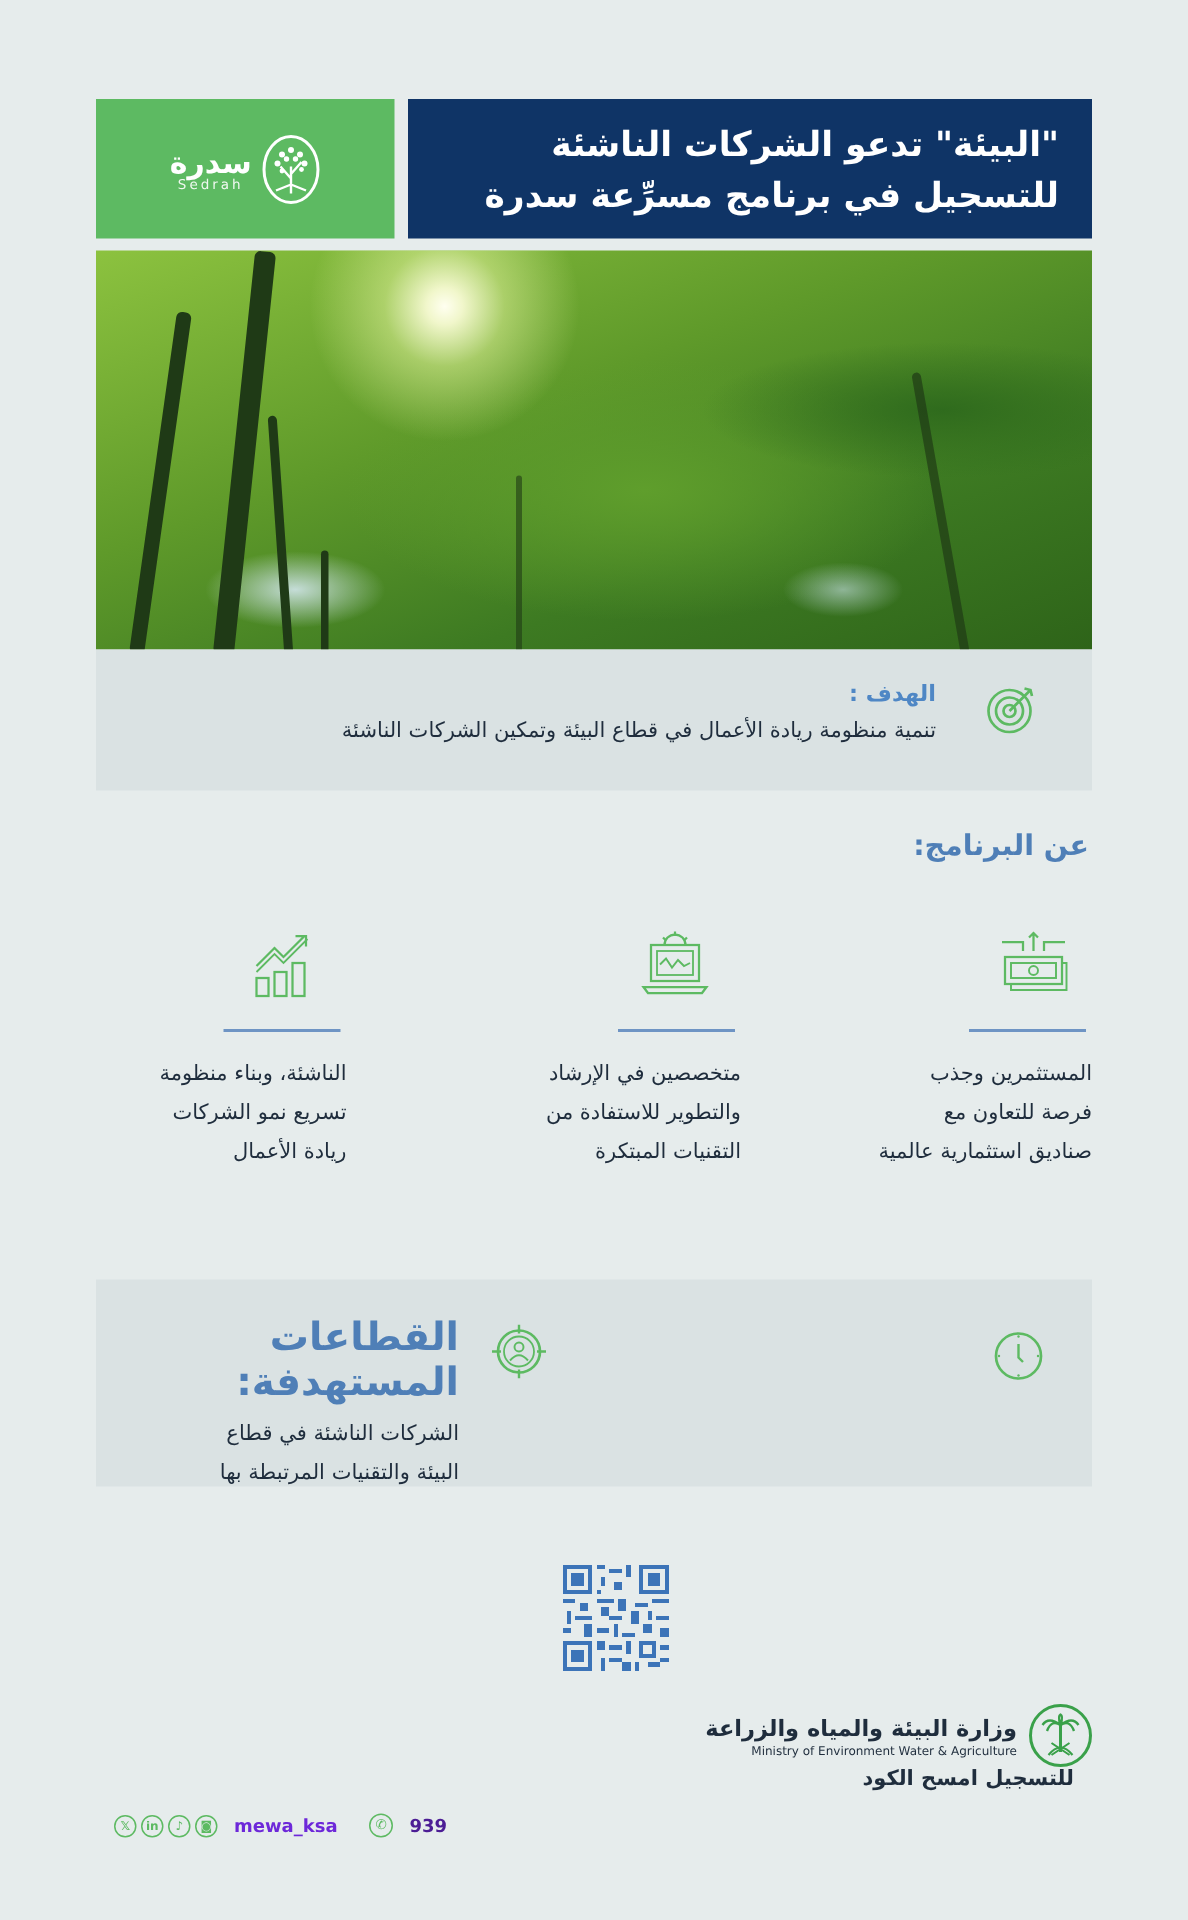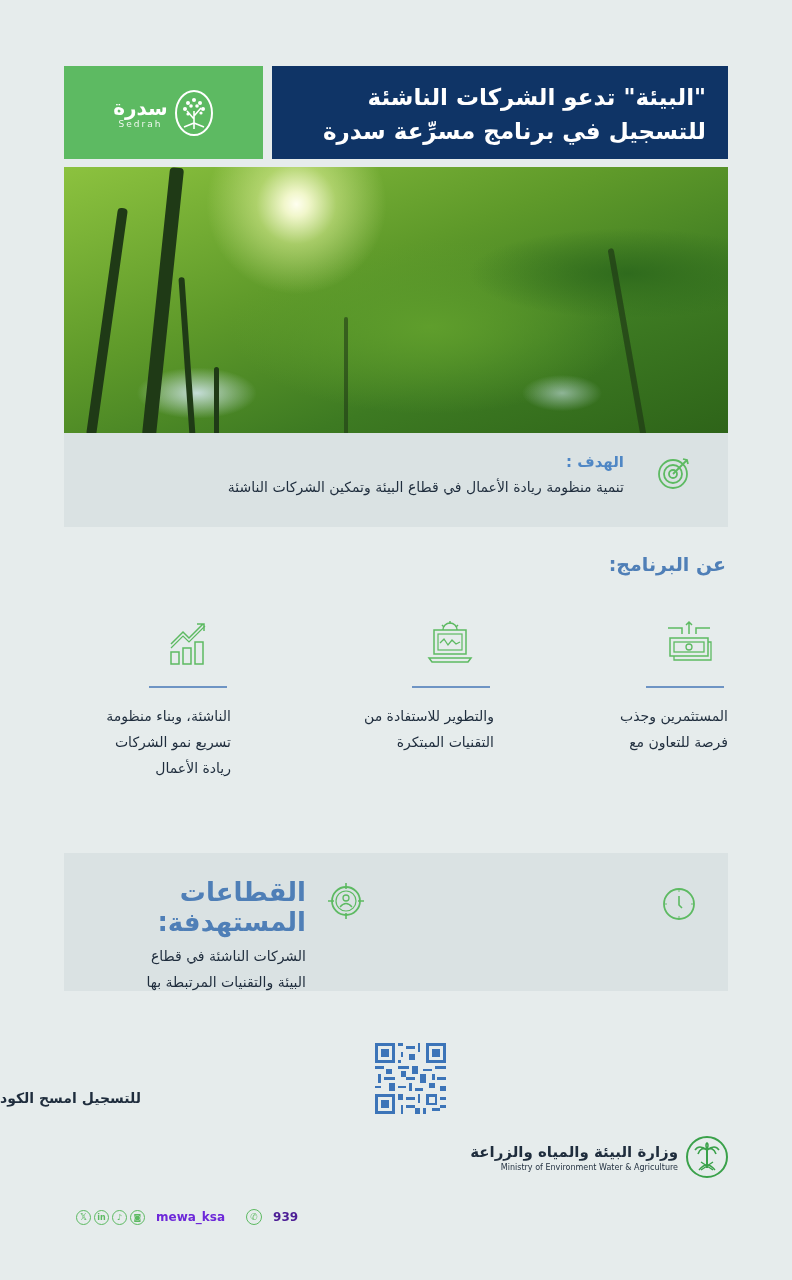--- a/index.html
+++ b/index.html
@@ -34,21 +34,21 @@
     .feature .ficon { position: absolute; width: 46px; height: 46px; }
     .feature .fline { position: absolute; top: 66px; width: 78px; height: 2px; background: #6e94c4; }
     .feature .ftext { position: absolute; top: 83px; right: 0; width: 200px; font-size: 14px; line-height: 26px; color: #1f2d3d; }
 
     .info-box { position: absolute; left: 64px; top: 853px; width: 664px; height: 138px; background: #dae2e3; direction: rtl; }
     .info-col { position: absolute; top: 24px; }
     .info-title { color: #4f7fb7; font-size: 26px; font-weight: bold; margin-bottom: 6px; }
     .info-line { font-size: 14px; line-height: 26px; color: #1f2d3d; }
 
     .qr { position: absolute; left: 375px; top: 1043px; width: 71px; height: 71px; }
-    .qr-caption { position: absolute; left: 0; width: 716px; top: 1090px; text-align: left; font-size: 14px; font-weight: bold; color: #1f2d3d; direction: rtl; }
+    .qr-caption { position: absolute; left: 0; width: 716px; top: 1178px; text-align: right; font-size: 14px; font-weight: bold; color: #1f2d3d; direction: rtl; }
 
     .footer-left { position: absolute; left: 76px; top: 1209px; display: flex; align-items: center; gap: 3px; }
     .social { width: 15px; height: 15px; border: 1.3px solid #5dba62; border-radius: 50%; display: flex; align-items: center; justify-content: center; color: #5dba62; font-size: 8px; font-weight: bold; }
     .handle { margin-left: 8px; font-size: 12px; font-weight: bold; color: #6d28d9; }
     .phone-icon { margin-left: 18px; width: 16px; height: 16px; border: 1.3px solid #5dba62; border-radius: 50%; display: flex; align-items: center; justify-content: center; color: #5dba62; font-size: 9px; }
     .phone-num { margin-left: 8px; font-size: 12px; font-weight: bold; color: #4c1d95; }
 
     .footer-right { position: absolute; right: 64px; top: 1136px; display: flex; align-items: center; gap: 8px; }
     .ministry-text { text-align: right; }
     .ministry-ar { font-size: 15px; font-weight: bold; color: #1f2d3d; direction: rtl; }
@@ -109,34 +109,36 @@
     <path d="M2 8 H16 V14 M44 8 H30 V14 M23 2 V14 M20 5 L23 2 L26 5" stroke="#5dba62" stroke-width="1.5" fill="none"></path>
     <rect x="4" y="18" width="38" height="18" fill="none" stroke="#5dba62" stroke-width="1.5"></rect>
     <rect x="8" y="22" width="30" height="10" fill="none" stroke="#5dba62" stroke-width="1.3"></rect>
     <circle cx="23" cy="27" r="3" fill="none" stroke="#5dba62" stroke-width="1.3"></circle>
     <path d="M42 22 H45 V40 H8 V36" stroke="#5dba62" stroke-width="1.3" fill="none"></path>
   </svg>
   <div class="fline" style="right:4px;"></div>
   <div class="ftext">
     <div>المستثمرين وجذب</div>
     <div>فرصة للتعاون مع</div>
+    <div>صناديق استثمارية عالمية</div>
   </div>
 </div>
 
 <div class="feature" style="right:298px;">
   <svg class="ficon" style="right:21px;" viewBox="0 0 46 46">
     <path d="M16 10 A7 7 0 0 1 30 10" stroke="#5dba62" stroke-width="1.5" fill="none"></path>
     <path d="M23 1 V4 M15 5 L17 7 M31 5 L29 7" stroke="#5dba62" stroke-width="1.5"></path>
     <rect x="7" y="10" width="32" height="24" fill="none" stroke="#5dba62" stroke-width="1.5"></rect>
     <rect x="11" y="14" width="24" height="16" fill="none" stroke="#5dba62" stroke-width="1.2"></rect>
     <path d="M13 23 L17 19 L21 25 L25 20 L29 24 L33 22" stroke="#5dba62" stroke-width="1.3" fill="none"></path>
     <path d="M2 38 H44 L41 42 H5 Z" stroke="#5dba62" stroke-width="1.5" fill="none"></path>
   </svg>
   <div class="fline" style="right:4px;"></div>
   <div class="ftext">
+    <div>متخصصين في الإرشاد</div>
     <div>والتطوير للاستفادة من</div>
     <div>التقنيات المبتكرة</div>
   </div>
 </div>
 
 <div class="feature" style="right:561px;">
   <svg class="ficon" style="right:18px;" viewBox="0 0 46 46">
     <path d="M4 24 L16 12 L22 18 L36 4 M30 4 H37 V11" stroke="#5dba62" stroke-width="1.5" fill="none"></path>
     <path d="M4 28 L16 16 L22 22 L38 6" stroke="#5dba62" stroke-width="1.2" fill="none"></path>
     <rect x="4" y="32" width="8" height="12" fill="none" stroke="#5dba62" stroke-width="1.5"></rect>

